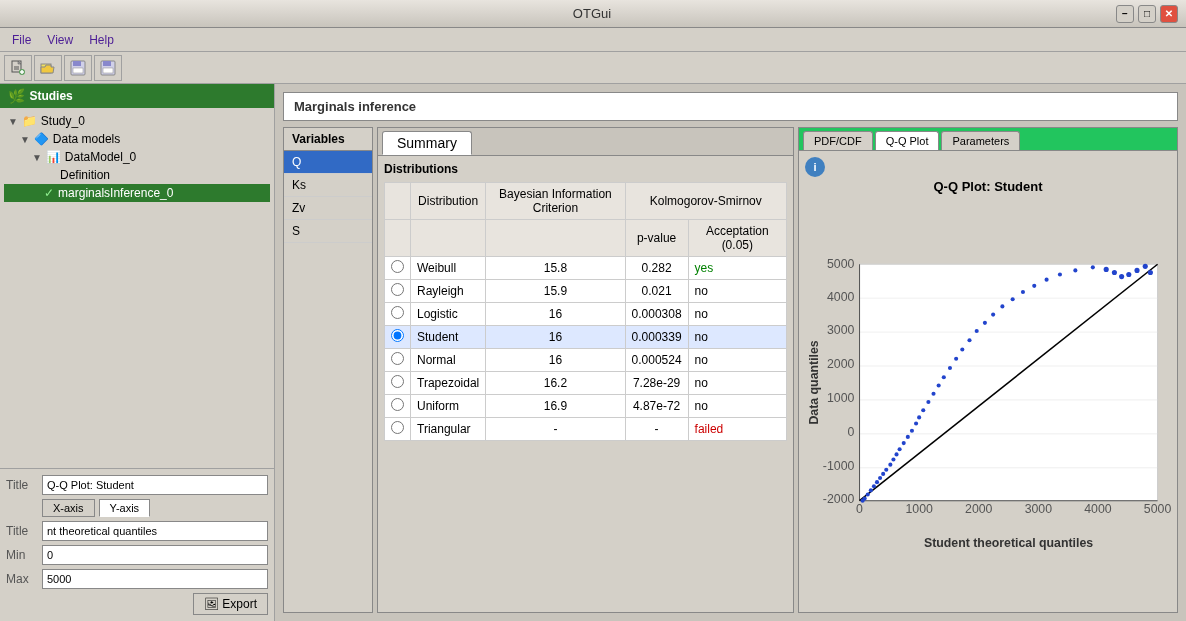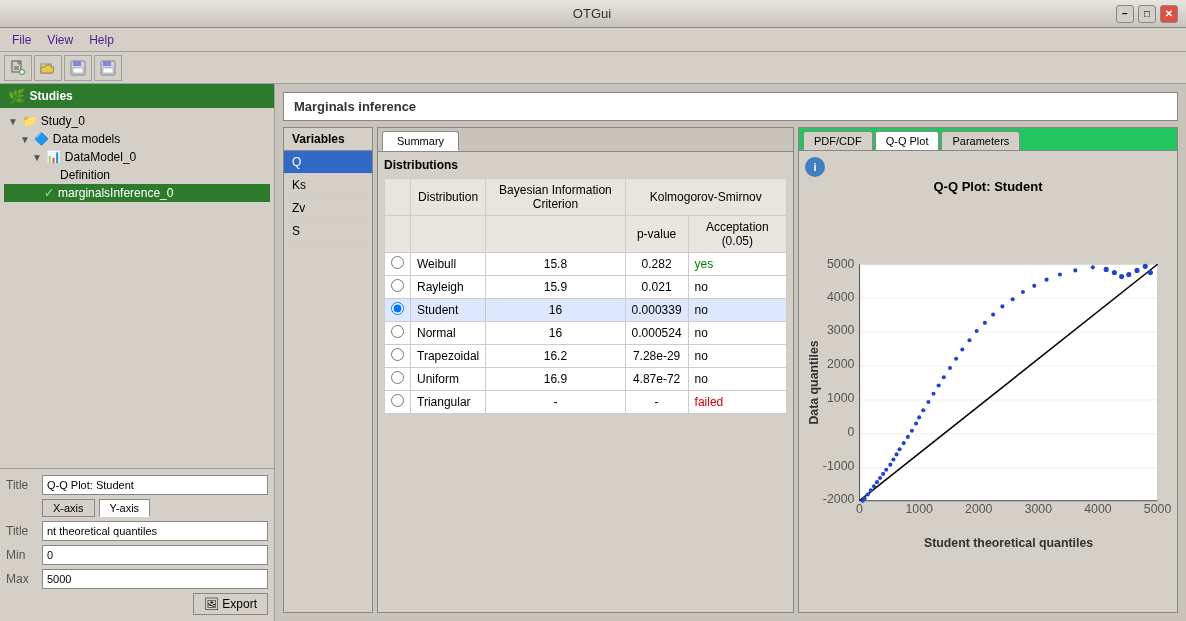--- a/index.html
+++ b/index.html
@@ -163,21 +163,21 @@
     }
     .tab-bar {
       display: flex;
       background: #c8c4bc;
       border-bottom: 1px solid #888;
       padding-top: 3px;
       padding-left: 4px;
     }
     .tab {
       padding: 3px 14px; background: #d4d0c8; border: 1px solid #888;
-      border-bottom: none; cursor: pointer; font-size: 11px; margin-right: 2px;
+      border-bottom: none; cursor: pointer; font-size: 14px; margin-right: 2px;
       border-radius: 3px 3px 0 0;
     }
     .tab.active { background: white; border-bottom: 1px solid white; }
 
     .dist-content {
       padding: 6px;
       flex: 1;
       overflow-y: auto;
     }
     .dist-title { font-weight: bold; margin-bottom: 6px; }
@@ -408,20 +408,27 @@
                   <td>Weibull</td>
                   <td style="text-align: center;">15.8</td>
                   <td style="text-align: center;">0.282</td>
                   <td style="color: rgb(0, 128, 0);">yes</td>
                 </tr>
                 <tr>
                   <td class="radio-col"><input type="radio" name="dist-select" style=""></td>
                   <td>Rayleigh</td>
                   <td style="text-align: center;">15.9</td>
                   <td style="text-align: center;">0.021</td>
+                  <td>no</td>
+                </tr>
+                <tr>
+                  <td class="radio-col"><input type="radio" name="dist-select" style=""></td>
+                  <td>Logistic</td>
+                  <td style="text-align: center;">16</td>
+                  <td style="text-align: center;">0.000308</td>
                   <td>no</td>
                 </tr>
                 <tr style="background: rgb(221, 232, 255);">
                   <td class="radio-col"><input type="radio" name="dist-select" checked="" style=""></td>
                   <td>Student</td>
                   <td style="text-align: center;">16</td>
                   <td style="text-align: center;">0.000339</td>
                   <td>no</td>
                 </tr>
                 <tr>

